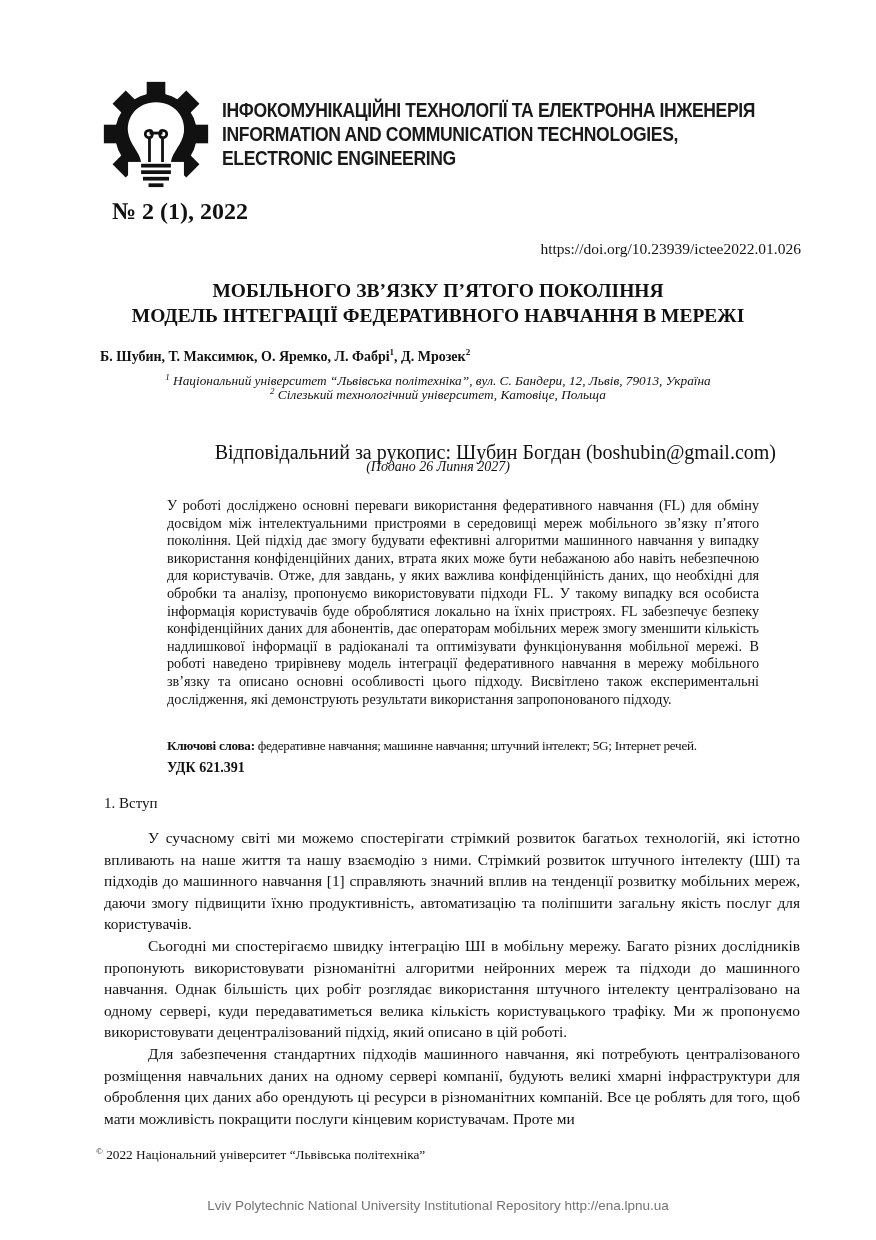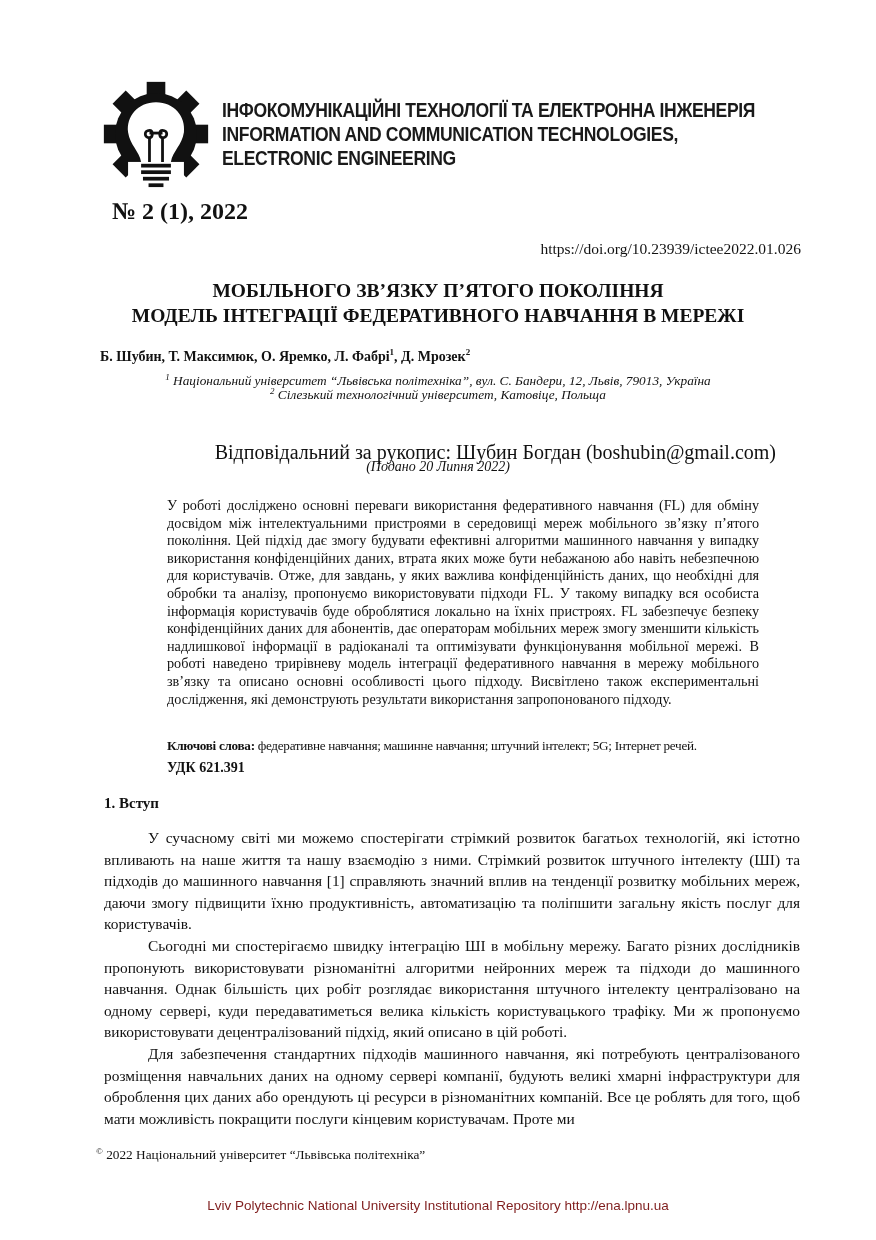--- a/index.html
+++ b/index.html
@@ -53,33 +53,33 @@
       font-size: 13.2px; letter-spacing: -0.3px; white-space: nowrap;
     }
     .keywords .kw-label { font-weight: bold; }
     .keywords .kw-list { }
     .udc {
       position: absolute; left: 167px; top: 760px;
       font-weight: bold; font-size: 14px;
     }
     .section-heading {
       position: absolute; left: 104px; top: 795px;
-      font-weight: bold; font-size: 15px;
+      font-weight: normal; font-size: 15px;
     }
     .body-text {
       position: absolute; left: 104px; width: 696px; top: 827px;
       font-size: 15.4px; line-height: 21.6px; text-align: justify;
     }
     .body-text p { margin: 0; text-indent: 44px; }
     .copyright {
       position: absolute; left: 96px; top: 1147px; font-size: 13.3px;
     }
     .repo {
       position: absolute; left: 0; width: 876px; top: 1198px; text-align: center;
-      font-family: "Liberation Sans", sans-serif; font-size: 13.5px; color: #7f1d1d;
+      font-family: "Liberation Sans", sans-serif; font-size: 13.5px; color: #737373;
     }
   </style>
 </head>
 <body>
 
 <div class="logo-block">
   <svg class="logo-icon" viewBox="0 0 120 116">
     <g fill="#111">
       <rect x="50" y="2" width="20" height="16"></rect>
       <rect x="50" y="2" width="20" height="16" transform="rotate(45 60 58)"></rect>
@@ -123,21 +123,21 @@
 <div class="authors">
   <span><span>Б. Шубин</span><sup></sup><span>, </span></span><span><span>Т. Максимюк</span><sup></sup><span>, </span></span><span><span>О. Яремко</span><sup></sup><span>, </span></span><span><span>Л. Фабрі</span><sup>1</sup><span>, </span></span><span><span>Д. Мрозек</span><sup>2</sup><span></span></span>
 </div>
 
 <div class="affil">
   <div><sup>1</sup> <span>Національний університет “Львівська політехніка”, вул. С. Бандери, 12, Львів, 79013, Україна</span></div>
   <div><sup>2</sup> <span>Сілезький технологічний університет, Катовіце, Польща</span></div>
 </div>
 
 <div class="corresp">Відповідальний за рукопис: Шубин Богдан (boshubin@gmail.com)</div>
-<div class="submitted">(Подано 20 Липня 2022)</div>
+<div class="submitted">(Подано 26 Липня 2027)</div>
 
 <div class="abstract">У роботі досліджено основні переваги використання федеративного навчання (FL) для обміну досвідом між інтелектуальними пристроями в середовищі мереж мобільного зв’язку п’ятого покоління. Цей підхід дає змогу будувати ефективні алгоритми машинного навчання у випадку використання конфіденційних даних, втрата яких може бути небажаною або навіть небезпечною для користувачів. Отже, для завдань, у яких важлива конфіденційність даних, що необхідні для обробки та аналізу, пропонуємо використовувати підходи FL. У такому випадку вся особиста інформація користувачів буде оброблятися локально на їхніх пристроях. FL забезпечує безпеку конфіденційних даних для абонентів, дає операторам мобільних мереж змогу зменшити кількість надлишкової інформації в радіоканалі та опти­мізувати функціонування мобільної мережі. В роботі наведено трирівневу модель інтеграції федеративного навчання в мережу мобільного зв’язку та описано основні особливості цього підходу. Висвітлено також експериментальні дослідження, які демонструють результати використання запропонованого підходу.</div>
 
 <div class="keywords">
   <span class="kw-label">Ключові слова:</span>
   <span class="kw-list">федеративне навчання; машинне навчання; штучний інтелект; 5G; Інтернет речей.</span>
 </div>
 <div class="udc">УДК 621.391</div>
 
 <div class="section-heading">1. Вступ</div>

